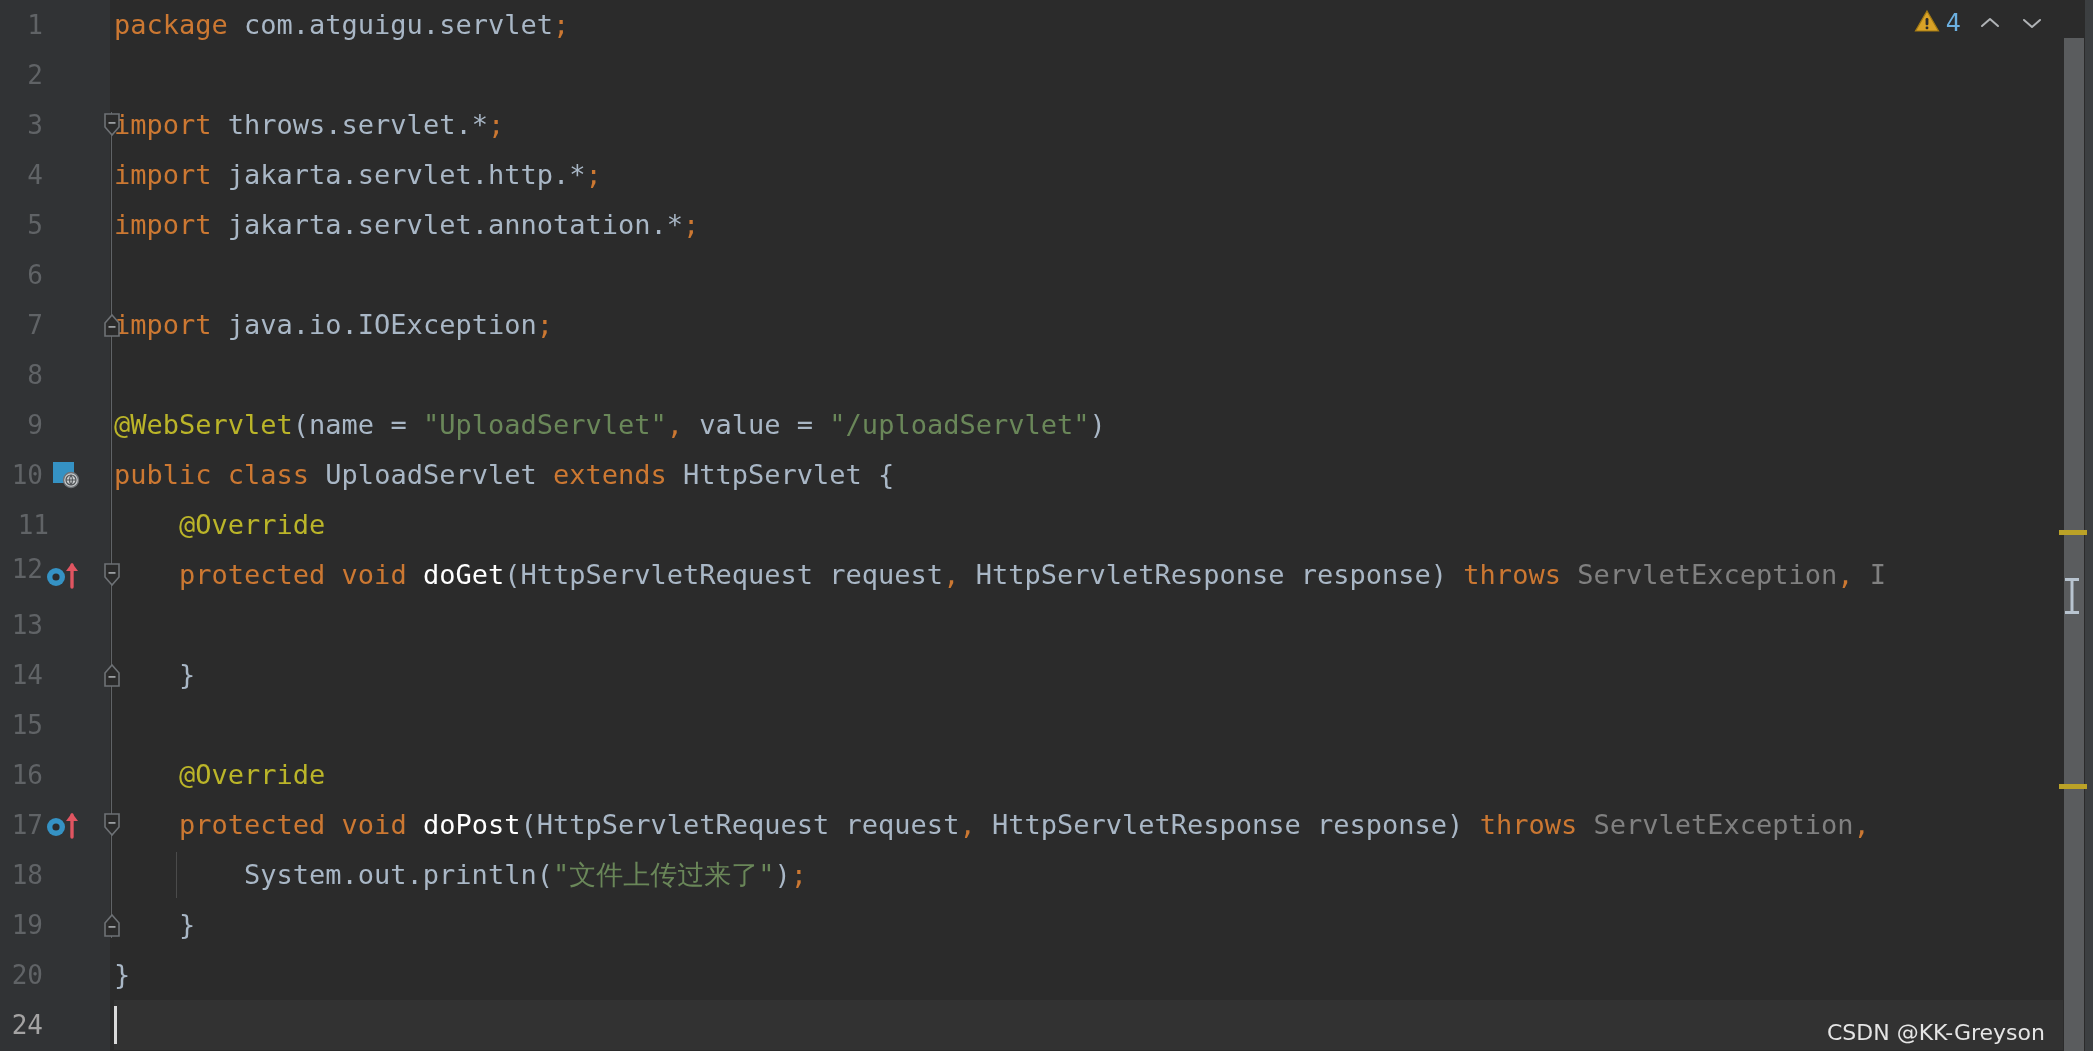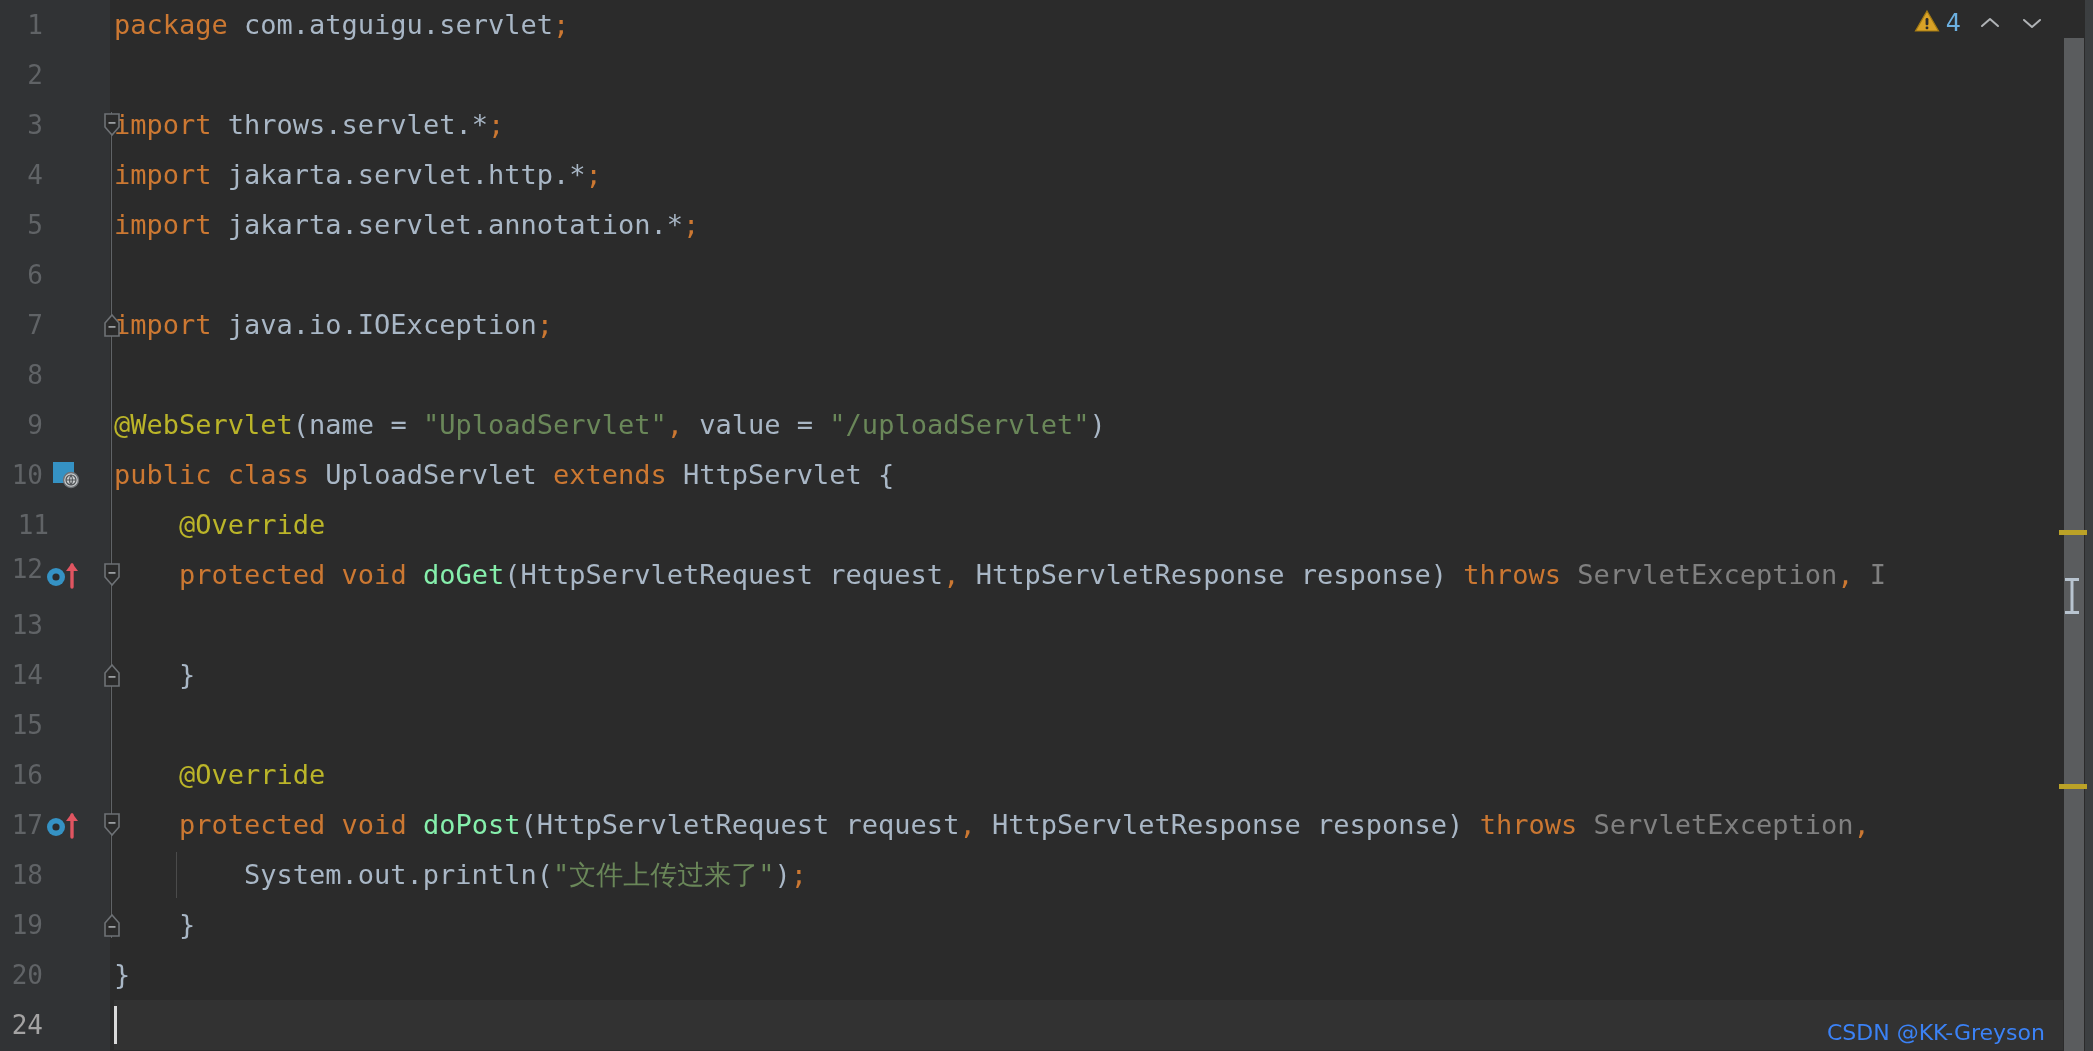--- a/index.html
+++ b/index.html
@@ -108,21 +108,21 @@
     height: 50px;
     background: #323232;
     z-index: 0;
   }
 
   
   .kw   { color: #cc7832; }
   .str  { color: #6a8759; }
   .anno { color: #bbb529; }
   .ident{ color: #a9b7c6; }
-  .meth { color: #86efac; text-align: center; }
+  .meth { color: #ffffff; text-align: center; }
   .gray { color: #808080; }
 
   
   .indent-guide {
     position: absolute;
     width: 1px;
     background: #4b4b4b;
     z-index: 1;
   }
 
@@ -202,21 +202,21 @@
     z-index: 5;
   }
 
   
   .watermark {
     position: absolute;
     right: 48px;
     bottom: 6px;
     font-family: "DejaVu Sans", "Liberation Sans", sans-serif;
     font-size: 22px;
-    color: #3b82f6;
+    color: #e5e5e5;
     z-index: 9;
     white-space: nowrap;
   }
 </style>
 </head>
 <body>
 
 <div id="editor-root">
 
   <div class="active-line-bg" id="active-line-bg" style="top: 1000px;"></div>

